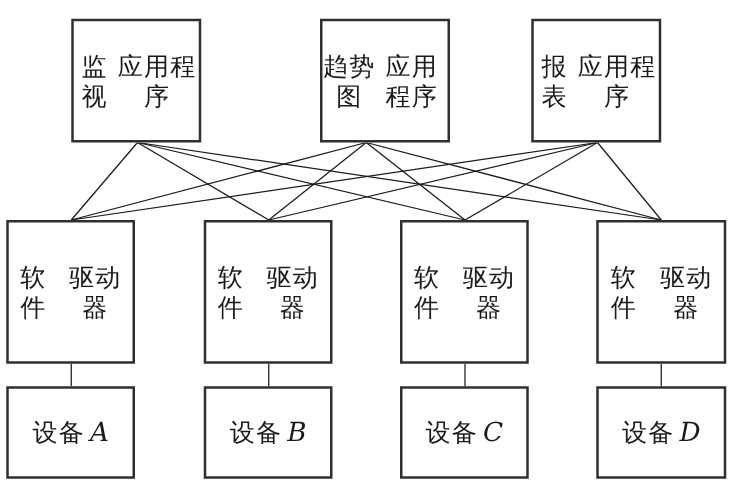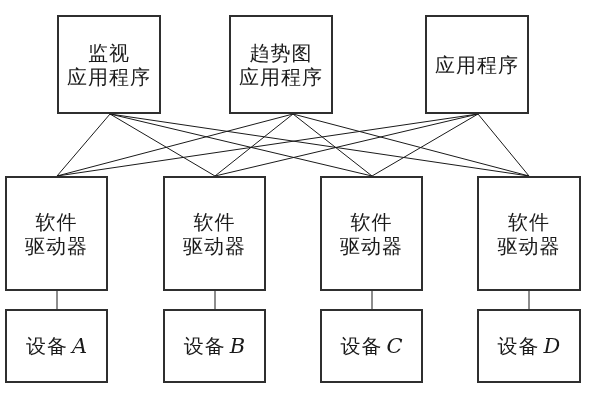--- a/index.html
+++ b/index.html
@@ -22,21 +22,21 @@
     top: 0;
     width: 600px;
     height: 400px;
   }
   .box {
     position: absolute;
     box-sizing: border-box;
     background: #ffffff;
     border: 2px solid #2f2f2f;
     display: flex;
-    flex-direction: column;
+    flex-direction: row;
     align-items: center;
     justify-content: center;
     text-align: center;
     font-size: 20px;
     line-height: 24px;
     letter-spacing: 1px;
   }
   .box-top    { top: 15px;  width: 104px; height: 99px; }
   .box-mid    { top: 176px; width: 103px; height: 115px; }
   .box-dev    { top: 309px; width: 103px; height: 74px; text-align: right; }
@@ -74,25 +74,26 @@
       <line x1="215" y1="276" x2="215" y2="310"></line>
       <line x1="372" y1="276" x2="372" y2="310"></line>
       <line x1="529" y1="276" x2="529" y2="310"></line>
     </g>
   </svg>
 
   <div class="box box-top" style="left:57px">
     <div>监视</div>
     <div>应用程序</div>
   </div>
-  <div class="box box-top" style="left:229px">
+  <div class="box box-top" style="left:256px">
     <div>趋势图</div>
     <div>应用程序</div>
   </div>
   <div class="box box-top" style="left:425px">
+    <div>报表</div>
     <div>应用程序</div>
   </div>
 
   <div class="box box-mid" style="left:5px">
     <div>软件</div>
     <div>驱动器</div>
   </div>
   <div class="box box-mid" style="left:163px">
     <div>软件</div>
     <div>驱动器</div>

